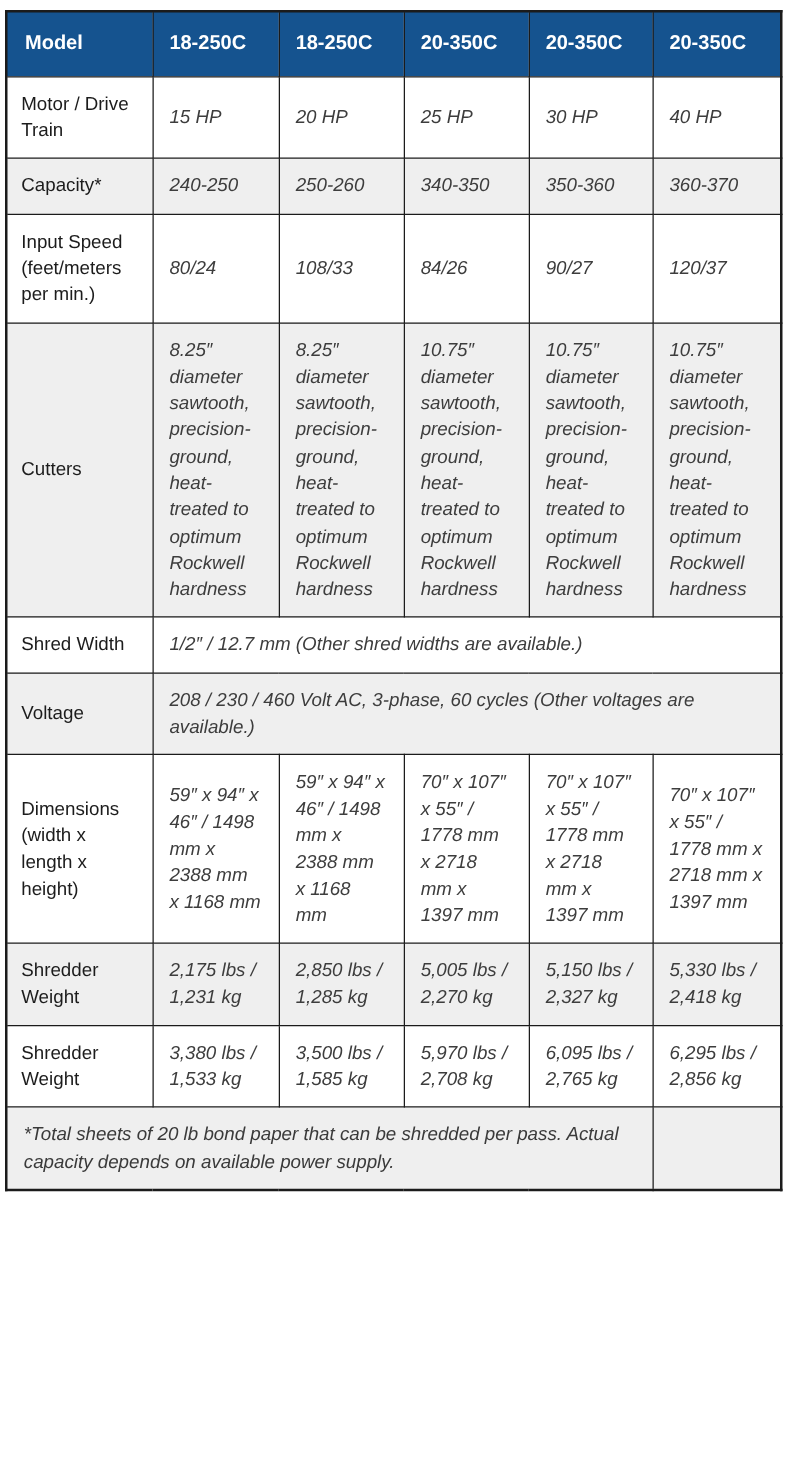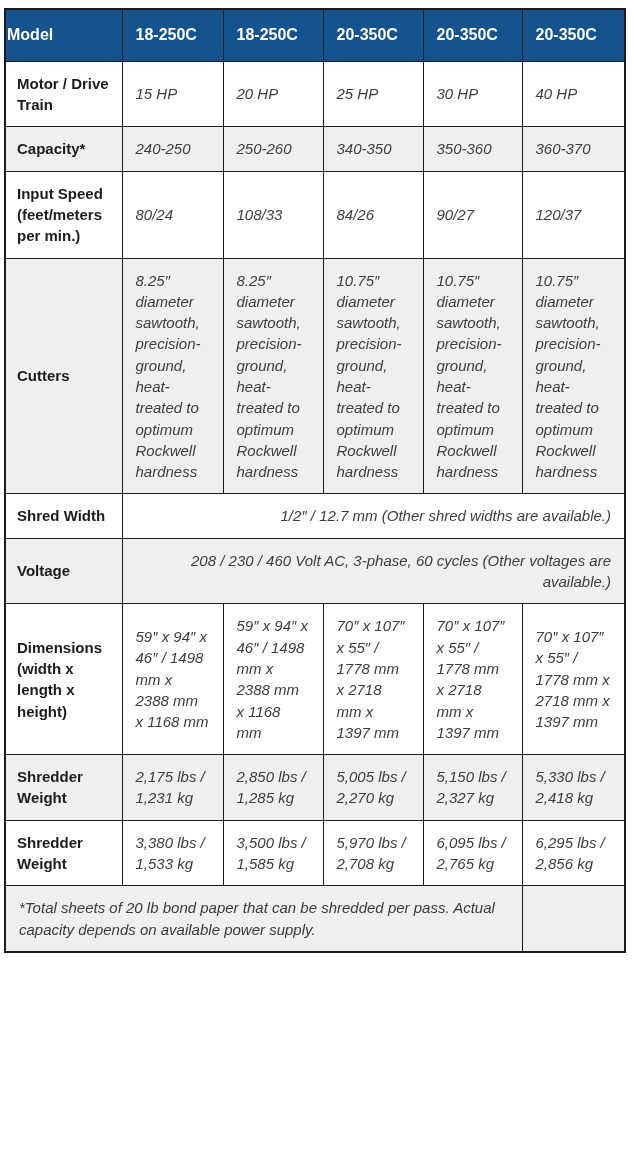--- a/index.html
+++ b/index.html
@@ -33,29 +33,29 @@
     word-wrap:break-word;
   }
   thead th{
     background:var(--header-bg);
     color:#FFFFFF;
     font-weight:bold;
     font-size:16px;
     padding:14px 13px;
     text-align:left;
   }
-  thead th:first-child{text-align:left;padding-left:1px;}
+  thead th:first-child{text-align:left;padding-left:14px;}
   tbody th{
-    font-weight:bold;
+    font-weight:normal;
     color:var(--label-color);
     padding:11px 11px;
   }
   tbody td{color:var(--text-color);font-style:italic;}
   tbody tr:nth-child(even){background:var(--row-alt-bg);}
-  td.span-cell{text-align:right;}
+  td.span-cell{text-align:left;}
   td.footnote-cell{font-style:italic;color:#3A3A3A;}
 </style>
 </head>
 <body>
 
 <table>
   <colgroup>
     <col style="width:117px">
     <col style="width:101px">
     <col style="width:100px">

